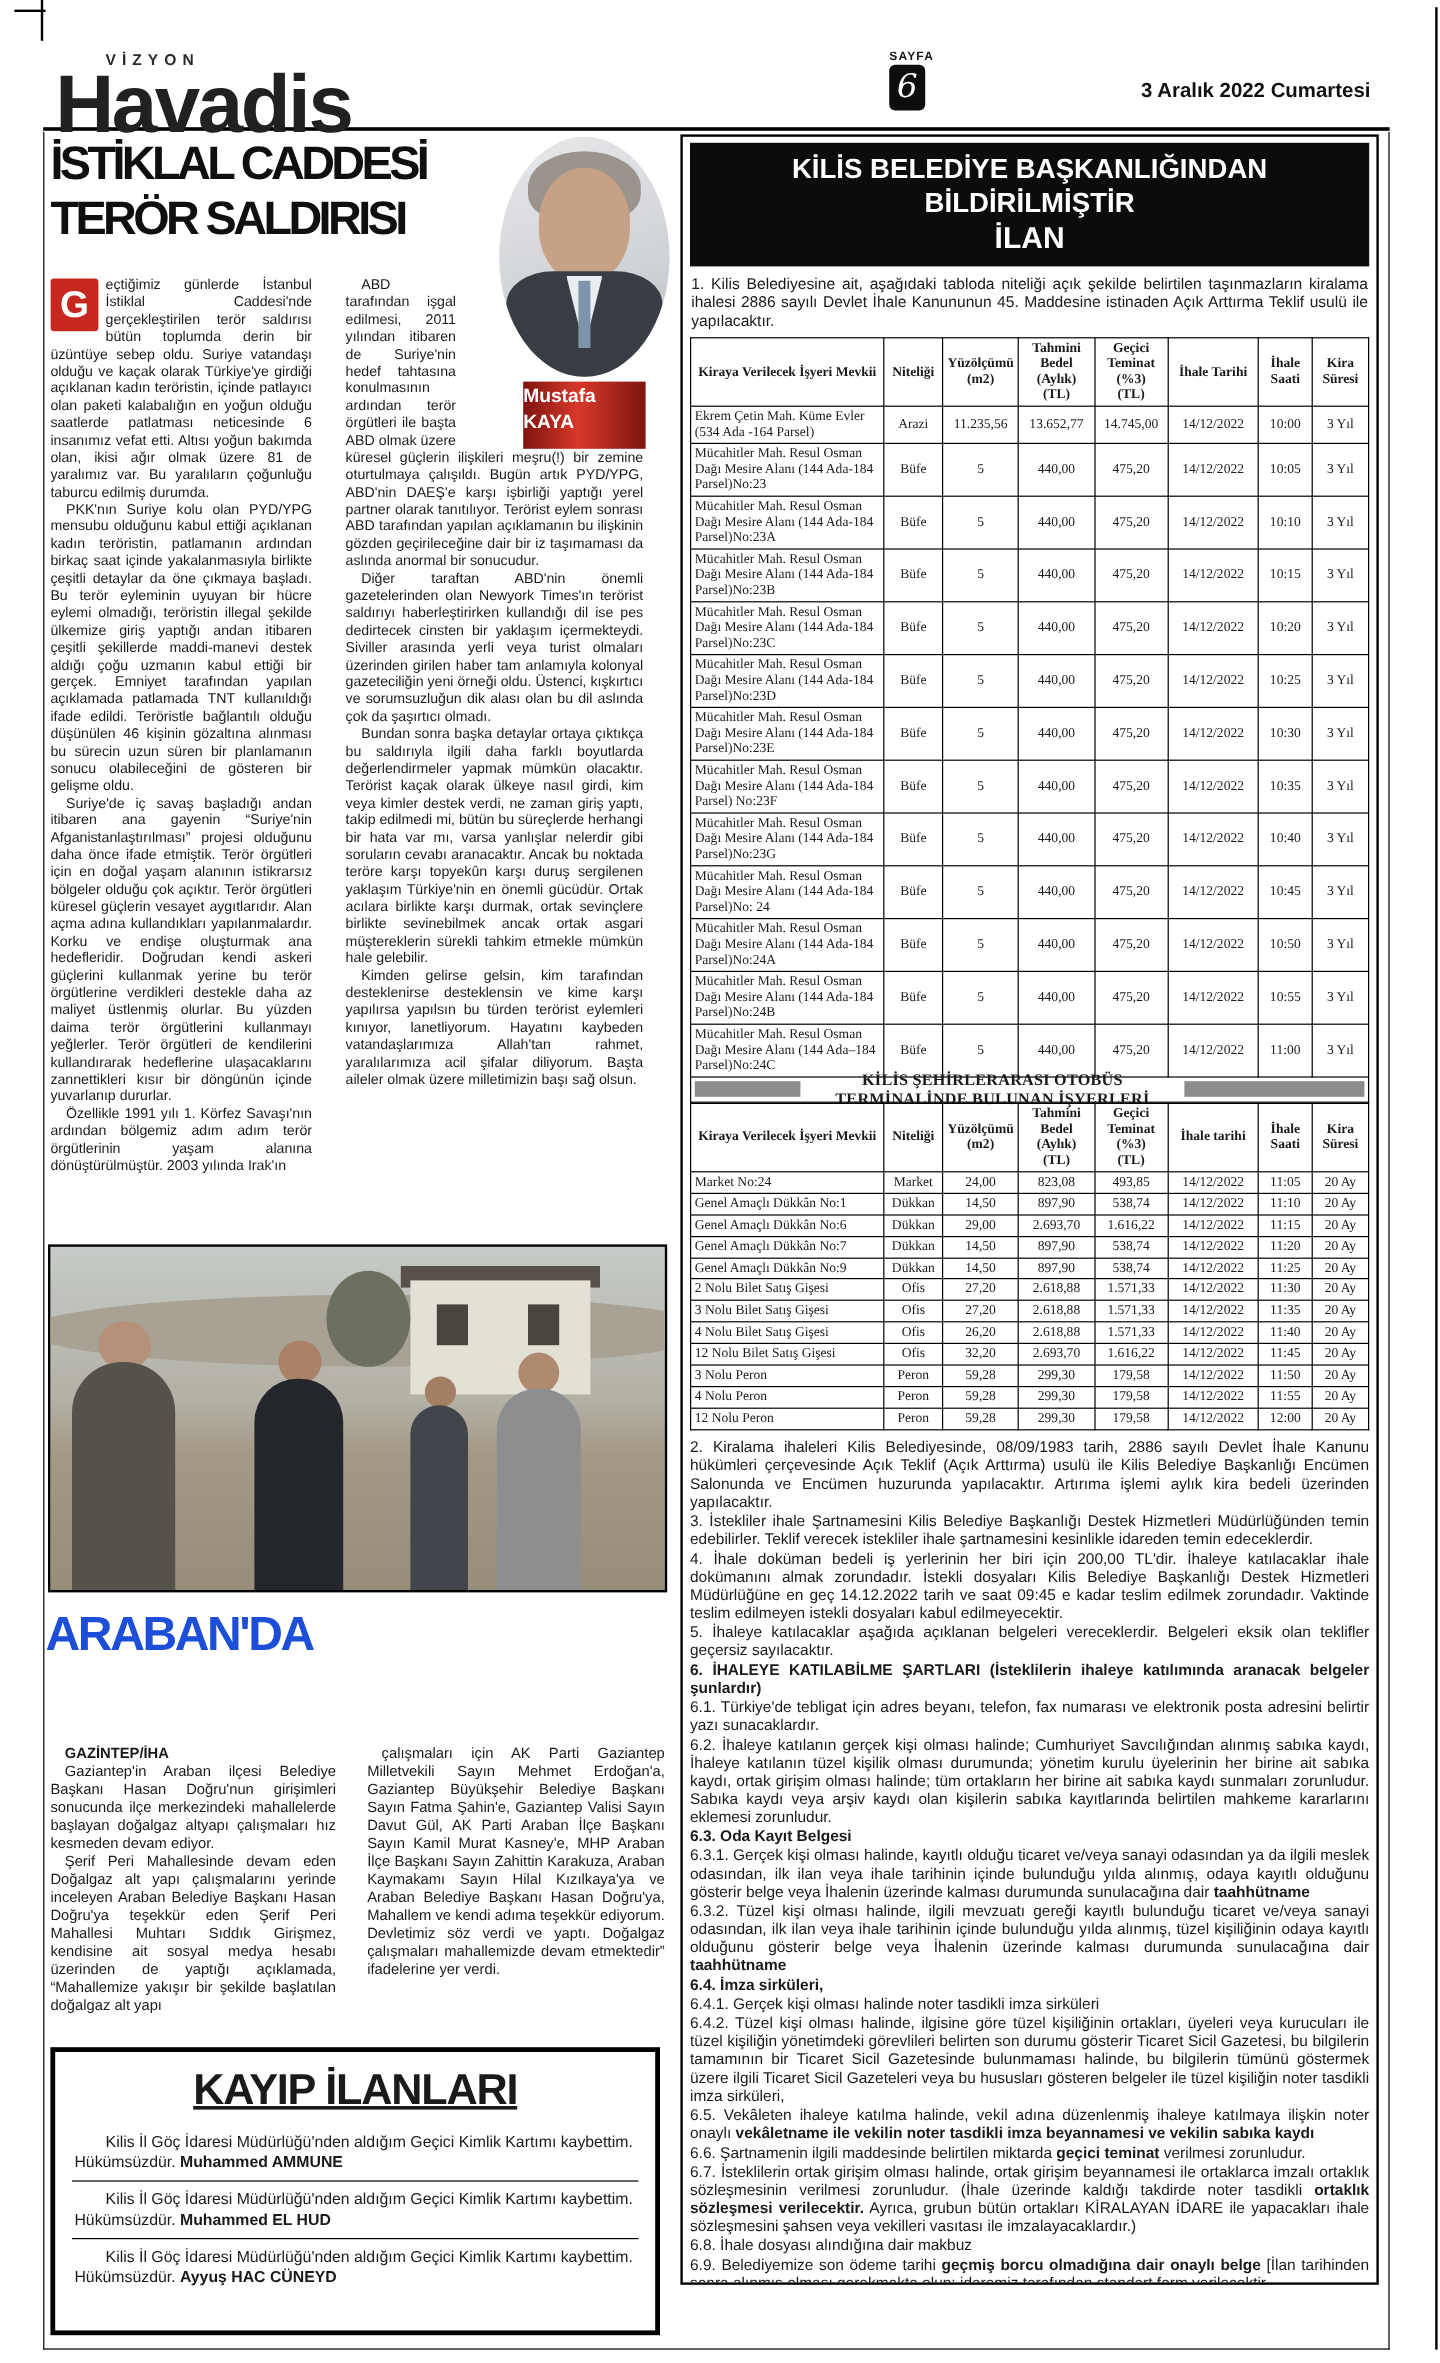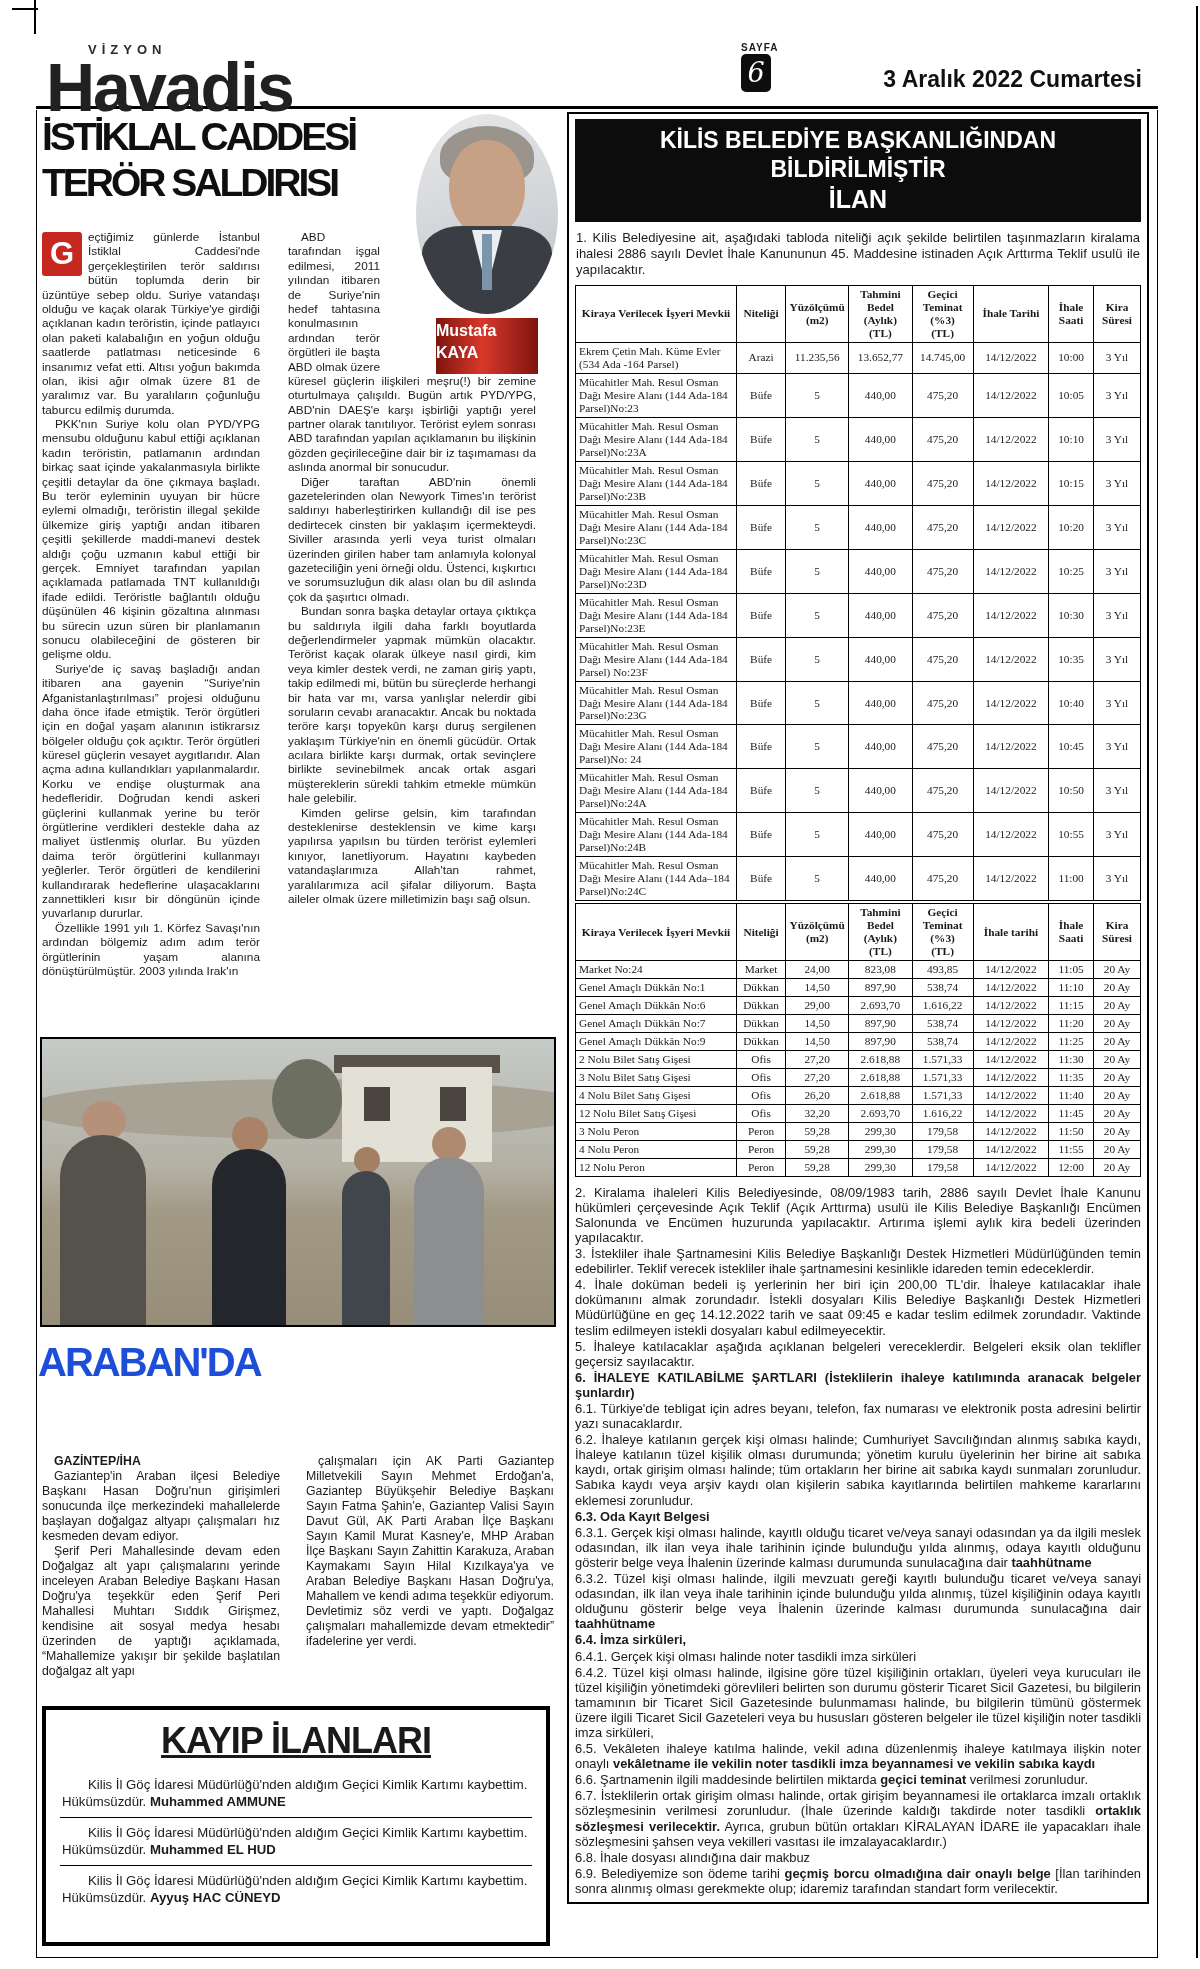--- a/index.html
+++ b/index.html
@@ -15,21 +15,21 @@
   .header-rule { position:absolute; left:36px; top:106px; width:1122px; height:3px; background:#000; }
 
   
   .masthead { position:absolute; left:0; top:40px; width:1200px; height:66px; }
   .brand { position:absolute; left:46px; top:2px; }
   .brand-top { font-size:13px; font-weight:bold; letter-spacing:5px; color:#2a2a28; margin-left:42px; }
   .brand-name { font-size:68px; font-weight:900; letter-spacing:-2px; line-height:0.9; color:#21211f; }
   .pagebox { position:absolute; left:741px; top:2px; width:34px; text-align:center; }
   .pagebox-label { font-size:10px; font-weight:900; letter-spacing:1px; }
   .pagebox-num { margin-top:1px; width:30px; height:38px; background:#0d0d0d; border-radius:5px; color:#fff; font-family:"DejaVu Serif",serif; font-style:italic; font-size:27px; line-height:38px; }
-  .issue-date { position:absolute; right:58px; top:26px; font-size:23px; font-weight:bold; color:#111; }
+  .issue-date { position:absolute; right:58px; top:26px; font-size:17px; font-weight:bold; color:#111; }
 
   
   .left-region { position:absolute; left:38px; top:112px; width:522px; height:1836px; }
   .terror-title { position:absolute; left:4px; top:2px; width:380px; font-size:39px; font-weight:900; letter-spacing:-3px; line-height:1.18; color:#0f0f0d; }
   .portrait { position:absolute; right:2px; top:2px; width:142px; height:200px; border-radius:50%; overflow:hidden; background:linear-gradient(160deg,#e8e8ea 0%,#cfd2d6 60%,#b9bdc2 100%); }
   .hair { position:absolute; left:24px; top:12px; width:94px; height:60px; border-radius:50% 50% 40% 40%; background:#9a948c; }
   .face { position:absolute; left:33px; top:26px; width:76px; height:96px; border-radius:48%; background:#c7a186; }
   .suit { position:absolute; left:6px; top:112px; width:130px; height:90px; border-radius:30% 30% 0 0; background:#3a3e44; }
   .shirt { position:absolute; left:56px; top:116px; width:30px; height:60px; background:#e9eef2; clip-path:polygon(0 0,100% 0,50% 100%); }
   .tie { position:absolute; left:66px; top:120px; width:10px; height:56px; background:#7d95aa; }
@@ -366,20 +366,25 @@
           <td>5</td>
           <td>440,00</td>
           <td>475,20</td>
           <td>14/12/2022</td>
           <td>11:00</td>
           <td>3 Yıl</td>
         </tr>
       </tbody>
   </table>
 
+  <div class="section-bar">
+    <div class="gray g1"></div>
+    <div class="txt">KİLİS ŞEHİRLERARASI OTOBÜS TERMİNALİNDE BULUNAN İŞYERLERİ</div>
+    <div class="gray g2"></div>
+  </div>
 
   <table class="ihale t2">
     <colgroup>
       <col style="width:158px">
         <col style="width:48px">
         <col style="width:62px">
         <col style="width:62px">
       <col style="width:60px">
         <col style="width:74px">
         <col style="width:44px">

